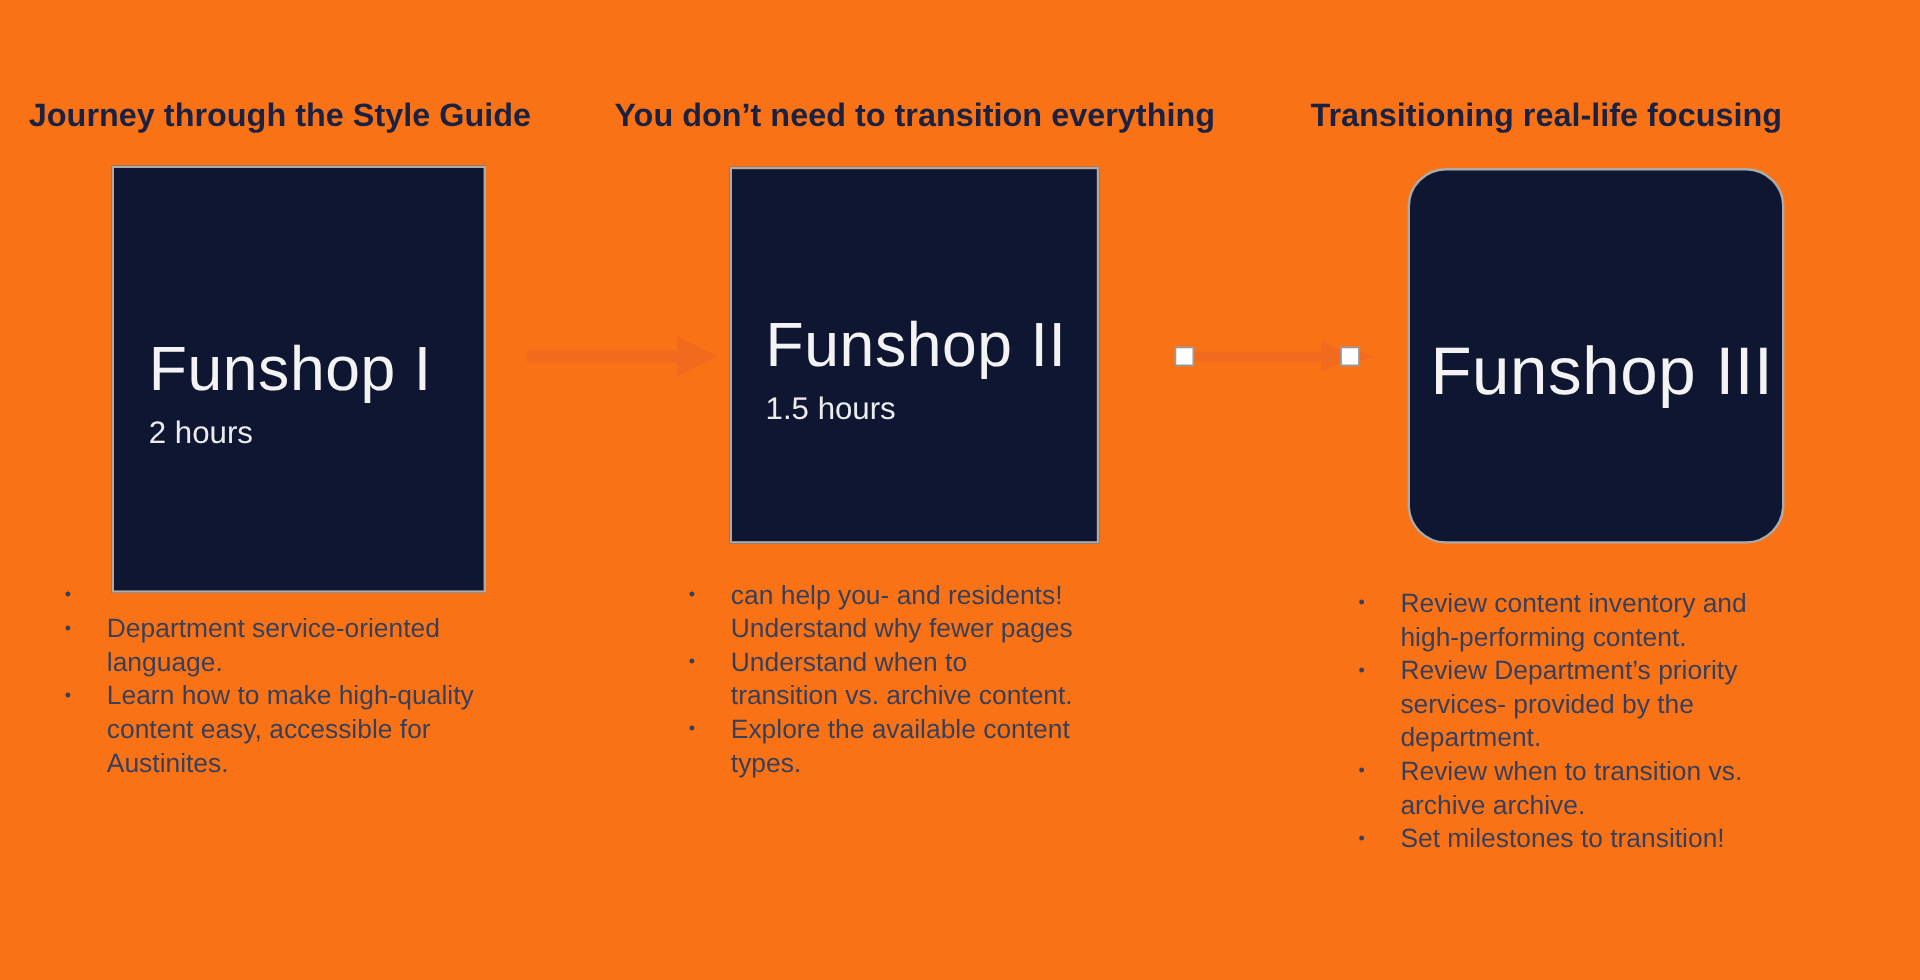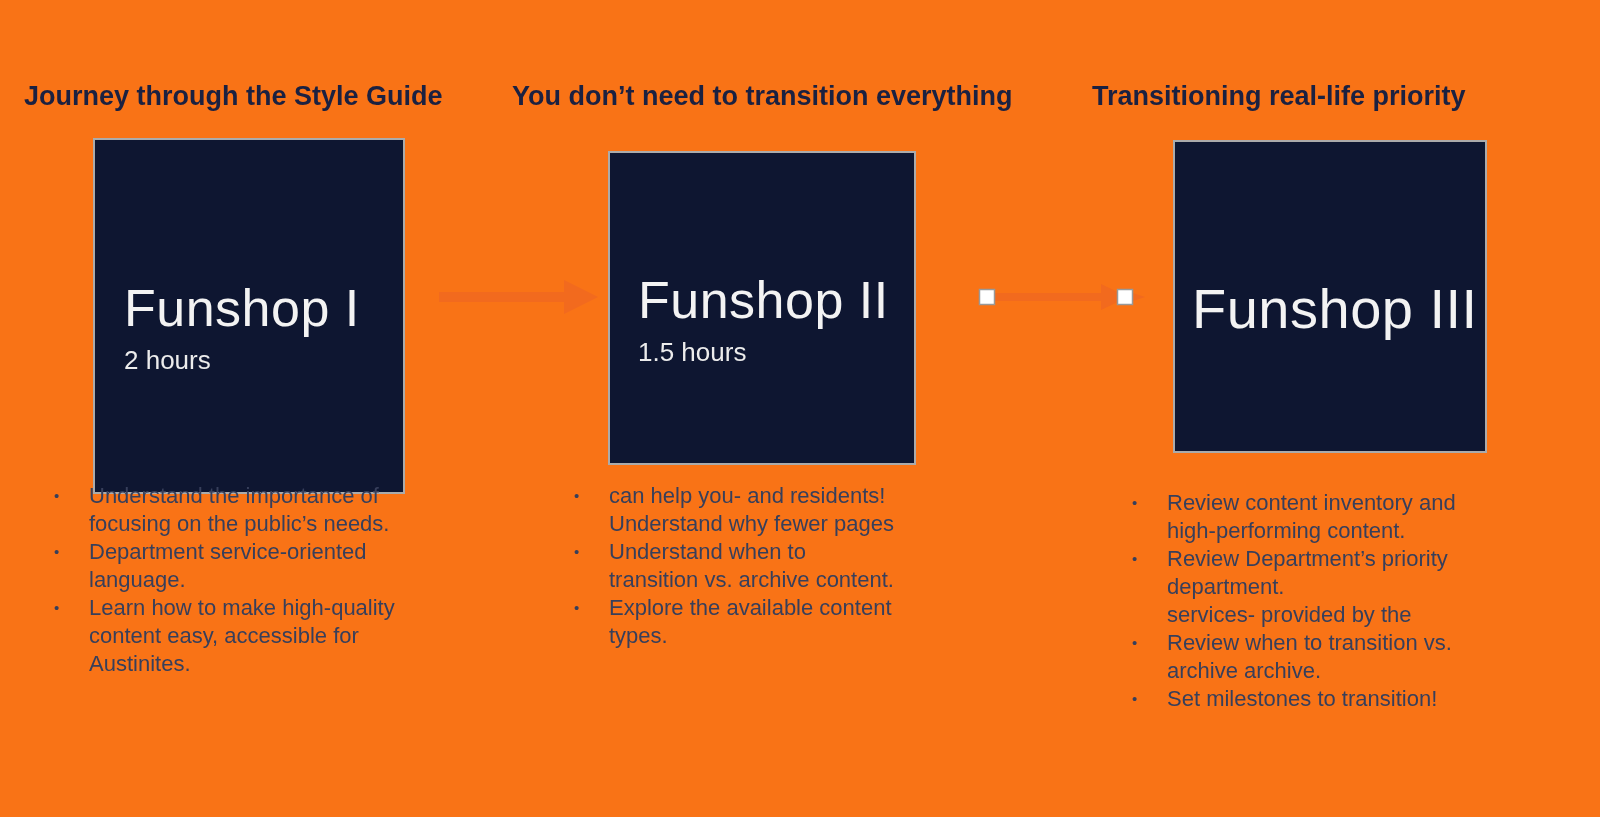--- a/index.html
+++ b/index.html
@@ -49,60 +49,56 @@
   }
   .line{line-height:28px;white-space:nowrap;}
 </style>
 </head>
 <body>
 
 <div class="canvas">
 
   <div class="col-header" style="left:24px;">Journey through the Style Guide</div>
   <div class="col-header" style="left:512px;">You don’t need to transition everything</div>
-  <div class="col-header" style="left:1092px;">Transitioning real-life priority</div>
+  <div class="col-header" style="left:1092px;">Transitioning real-life focusing</div>
 
   <div class="shape-box" style="left:93px;top:138px;width:312px;height:356px;padding:24px 10px 0 29px;">
     <div class="box-title" style="font-size:52px;">Funshop I</div>
     <div class="box-sub">
       <div class="sub-line">2 hours</div>
     </div>
   </div>
 
-  <div class="shape-box" style="left:608px;top:151px;width:308px;height:314px;padding:24px 10px 0 28px;">
+  <div class="shape-box" style="left:608px;top:139px;width:308px;height:314px;padding:24px 10px 0 28px;">
     <div class="box-title" style="font-size:52px;">Funshop II</div>
     <div class="box-sub">
       <div class="sub-line">1.5 hours</div>
     </div>
   </div>
 
-  <div class="shape-box" style="left:1173px;top:140px;width:314px;height:313px;padding:26px 6px 0 17px;">
+  <div class="shape-box" style="left:1173px;top:140px;width:314px;height:313px;padding:26px 6px 0 17px;border-radius:32px;">
     <div class="box-title" style="font-size:56px;">Funshop III</div>
   </div>
 
   <svg class="arrow-svg" style="left:436px;top:277px;" width="166" height="40" viewBox="0 0 166 40">
     <line class="arrow-stroke" x1="3" y1="20" x2="129" y2="20" stroke-width="10"></line>
     <polygon class="arrow-fill" points="128,3 162,20 128,37"></polygon>
   </svg>
 
   <svg class="arrow-svg" style="left:975px;top:277px;" width="175" height="40" viewBox="0 0 175 40">
     <line class="arrow-stroke" x1="16" y1="20" x2="132" y2="20" stroke-width="8"></line>
     <polygon class="arrow-fill" points="126,7 153,20 126,33"></polygon>
     <polygon class="arrow-fill" points="152,14 170,20 152,26"></polygon>
     <rect class="handle" x="4.5" y="12.5" width="15" height="15"></rect>
     <rect class="handle" x="142.5" y="12.5" width="15" height="15"></rect>
   </svg>
 
   <ul class="bullet-list" style="left:50px;top:482px;">
     <li class="bullet-item">
       <span class="dot">•</span>
-      <div class="lines">
-        <div class="line">Understand the importance of</div>
-        <div class="line">focusing on the public’s needs.</div>
-      </div>
     </li>
     <li class="bullet-item">
       <span class="dot">•</span>
       <div class="lines">
         <div class="line">Department service-oriented</div>
         <div class="line">language.</div>
       </div>
     </li>
     <li class="bullet-item">
       <span class="dot">•</span>
@@ -143,22 +139,22 @@
       <span class="dot">•</span>
       <div class="lines">
         <div class="line">Review content inventory and</div>
         <div class="line">high-performing content.</div>
       </div>
     </li>
     <li class="bullet-item">
       <span class="dot">•</span>
       <div class="lines">
         <div class="line">Review Department’s priority</div>
+        <div class="line">services- provided by the</div>
         <div class="line">department.</div>
-        <div class="line">services- provided by the</div>
       </div>
     </li>
     <li class="bullet-item">
       <span class="dot">•</span>
       <div class="lines">
         <div class="line">Review when to transition vs.</div>
         <div class="line">archive archive.</div>
       </div>
     </li>
     <li class="bullet-item">

